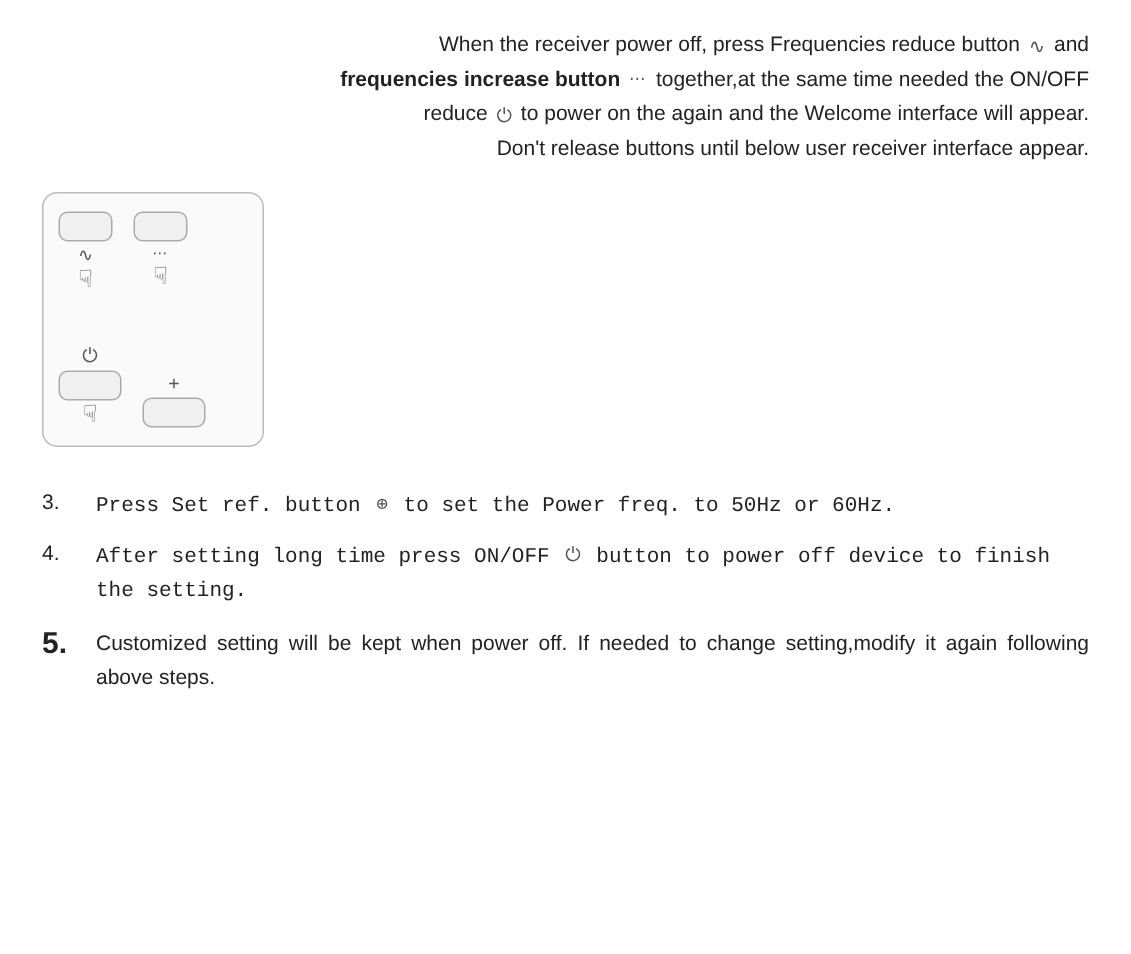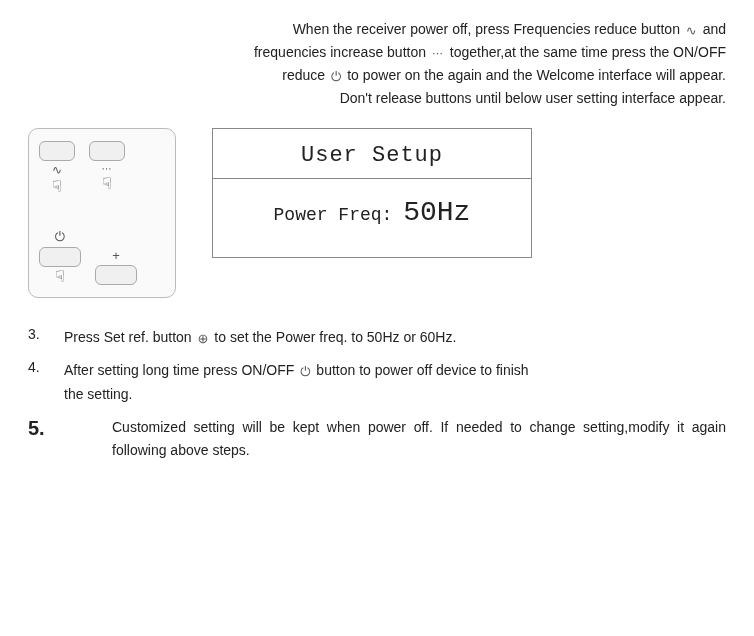--- a/index.html
+++ b/index.html
@@ -11,21 +11,21 @@
       width: 754px;
       min-height: 636px;
       padding: 18px 28px 18px 28px;
     }
     .intro-text {
       line-height: 1.65;
       font-size: 14px;
       margin-bottom: 18px;
       text-align: right;
     }
-    .intro-text .bold { font-weight: normal; }
+    .intro-text .bold { font-weight: bold; }
     .icon-inline {
       display: inline-block;
       font-size: 13px;
       vertical-align: middle;
       margin: 0 2px;
       color: #555;
     }
     .diagram-row {
       display: flex;
       flex-direction: row;
@@ -161,39 +161,39 @@
       font-size: 20px;
       font-weight: bold;
       color: #222;
       line-height: 1.2;
     }
     .step-text {
       font-size: 14px;
       line-height: 1.65;
       flex: 1;
       text-align: justify;
+      font-family: Liberation Mono, monospace;
     }
     .step-text-indent {
       font-size: 14px;
       line-height: 1.65;
       flex: 1;
       text-align: justify;
-      margin-left: 48px;
     }
   </style>
 </head>
 <body>
 
 <div>
 
   <div class="intro-text">
     <span>When  the  receiver  power  off,  press  Frequencies  reduce  button  </span><span class="icon-inline">∿</span><span>  and</span><br>
-    <span class="bold">frequencies  increase  button  </span><span class="icon-inline" style="font-size:11px; letter-spacing:1px;">⋯</span><span>  together,at  the  same  time  press  the  ON/OFF</span><br>
+    <span class="bold">frequencies  increase  button  </span><span class="icon-inline" style="font-size:11px; letter-spacing:1px;">⋯</span><span>  together,at  the  same  time  needed  the  ON/OFF</span><br>
     <span>reduce  </span><span class="icon-inline">⏻</span><span>  to  power  on  the  again  and  the  Welcome  interface  will  appear.</span><br>
-    <span>Don't  release  buttons  until  below  user  setting  interface  appear.</span>
+    <span>Don't  release  buttons  until  below  user  receiver  interface  appear.</span>
   </div>
 
   <div class="diagram-row">
 
     <div class="device-box">
       <div class="device-top-row">
 
         <div class="device-btn-group">
           <div class="btn-rect"></div>
           <div class="btn-icon">∿</div>
@@ -216,27 +216,20 @@
           <div class="finger-icon">☟</div>
         </div>
 
         <div class="btn-power-group">
           <div class="btn-plus">+</div>
           <div class="btn-wide"></div>
         </div>
       </div>
     </div>
 
-    <div class="screen-box">
-      <div class="screen-title">User Setup</div>
-      <div class="screen-content">
-        <span>Power Freq:</span>
-        <span class="screen-freq-big">50Hz</span>
-      </div>
-    </div>
 
   </div>
 
   <div class="steps">
 
     <div class="step-row">
       <div class="step-num">3.</div>
       <div class="step-text">
         Press Set ref. button <span class="icon-inline">⊕</span> to set the Power freq. to 50Hz or 60Hz.
       </div>

